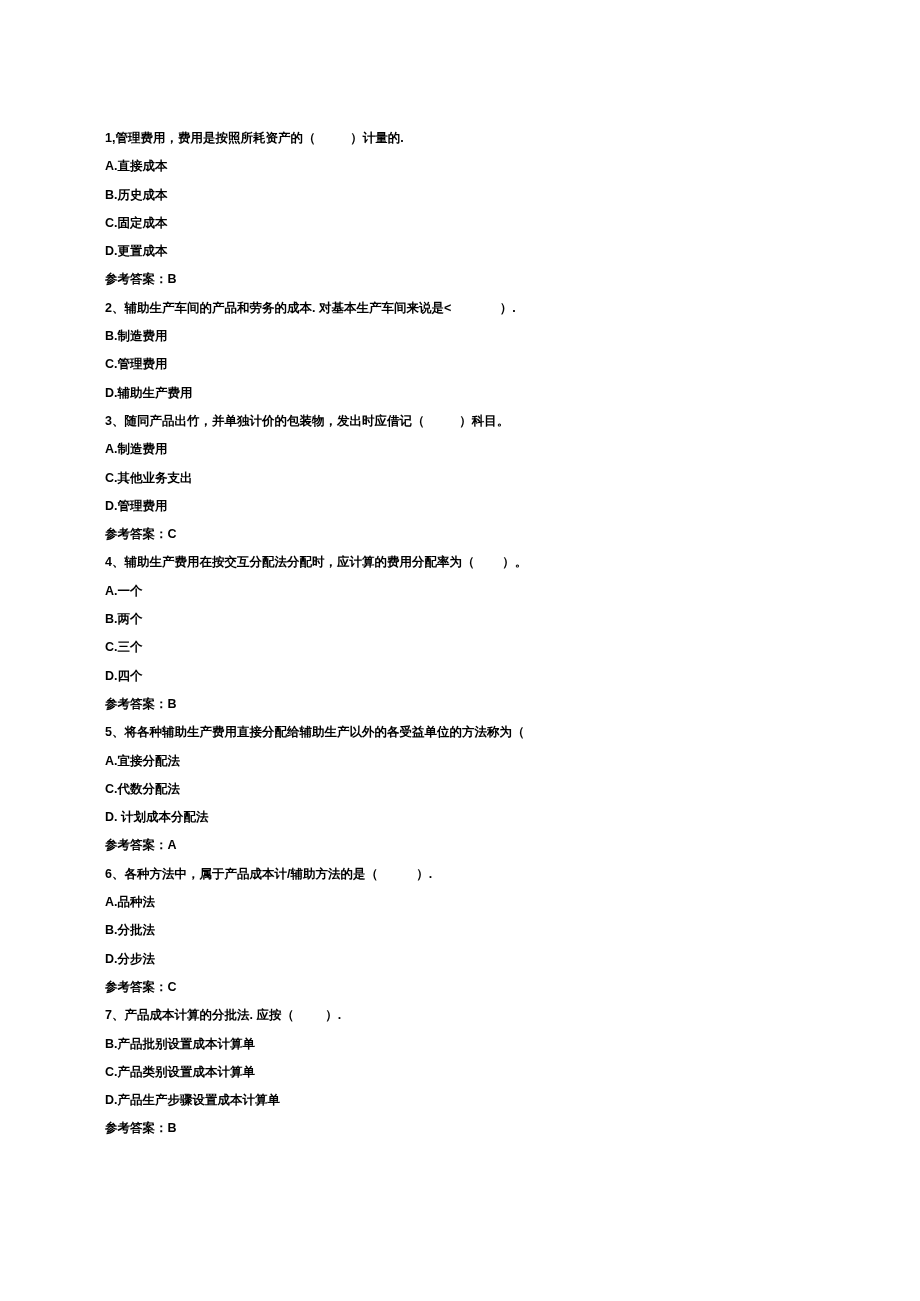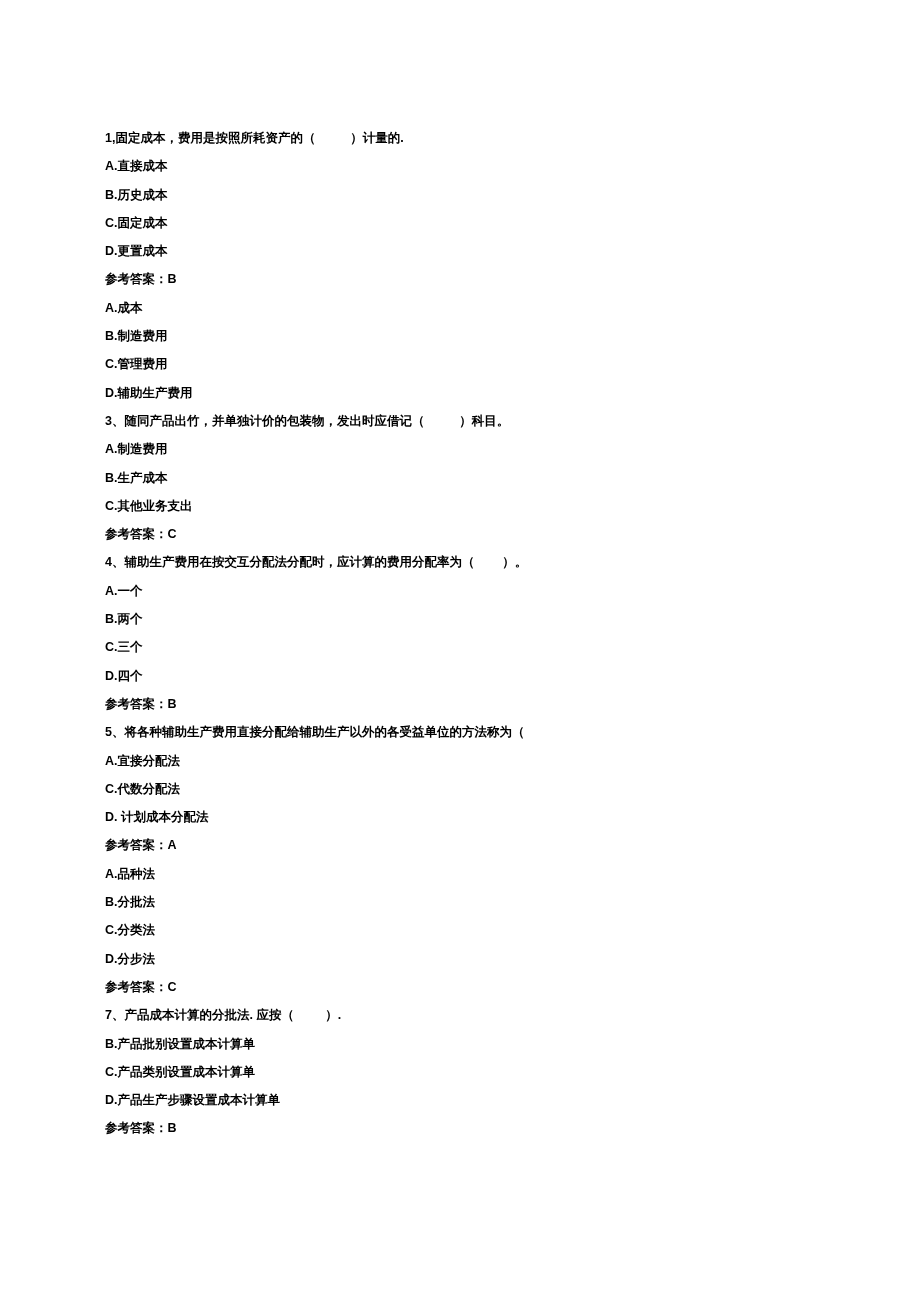--- a/index.html
+++ b/index.html
@@ -22,54 +22,54 @@
   .bold {
     font-family: "SimHei", "黑体", "Microsoft YaHei", sans-serif;
     font-weight: bold;
   }
 </style>
 </head>
 <body>
 
 <div class="page">
 
-  <div class="line"><span class="bold">1</span><span class="bold">,固定成本，费用是按照所耗资产的（          ）计量的.</span></div>
+  <div class="line"><span class="bold">1</span><span class="bold">,管理费用，费用是按照所耗资产的（          ）计量的.</span></div>
   <div class="line bold">A.直接成本</div>
   <div class="line bold">B.历史成本</div>
   <div class="line bold">C.固定成本</div>
   <div class="line bold">D.更置成本</div>
   <div class="line bold">参考答案：B</div>
 
-  <div class="line bold">A.成本</div>
+  <div class="line"><span class="bold">2</span><span class="bold">、辅助生产车间的产品和劳务的成本. 对基本生产车间来说是&lt;              ）.</span></div>
   <div class="line bold">B.制造费用</div>
   <div class="line bold">C.管理费用</div>
   <div class="line bold">D.辅助生产费用</div>
 
   <div class="line"><span class="bold">3</span><span class="bold">、随同产品出竹，并单独计价的包装物，发出时应借记（          ）科目。</span></div>
   <div class="line bold">A.制造费用</div>
-  <div class="line bold">B.生产成本</div>
   <div class="line bold">C.其他业务支出</div>
+  <div class="line bold">D.管理费用</div>
   <div class="line bold">参考答案：C</div>
 
   <div class="line"><span class="bold">4</span><span class="bold">、辅助生产费用在按交互分配法分配时，应计算的费用分配率为（        ）。</span></div>
   <div class="line bold">A.一个</div>
   <div class="line bold">B.两个</div>
   <div class="line bold">C.三个</div>
   <div class="line bold">D.四个</div>
   <div class="line bold">参考答案：B</div>
 
   <div class="line"><span class="bold">5</span><span class="bold">、将各种辅助生产费用直接分配给辅助生产以外的各受益单位的方法称为（</span></div>
   <div class="line bold">A.宜接分配法</div>
   <div class="line bold">C.代数分配法</div>
   <div class="line bold">D. 计划成本分配法</div>
   <div class="line bold">参考答案：A</div>
 
+  <div class="line"><span class="bold">6</span><span class="bold">、各种方法中，属于产品成本计/辅助方法的是（           ）.</span></div>
   <div class="line bold">A.品种法</div>
   <div class="line bold">B.分批法</div>
-  <div class="line bold">C.分类法</div>
   <div class="line bold">D.分步法</div>
   <div class="line bold">参考答案：C</div>
 
   <div class="line"><span class="bold">7</span><span class="bold">、产品成本计算的分批法. 应按（         ）.</span></div>
   <div class="line bold">B.产品批别设置成本计算单</div>
   <div class="line bold">C.产品类别设置成本计算单</div>
   <div class="line bold">D.产品生产步骤设置成本计算单</div>
   <div class="line bold">参考答案：B</div>
 
 </div>

